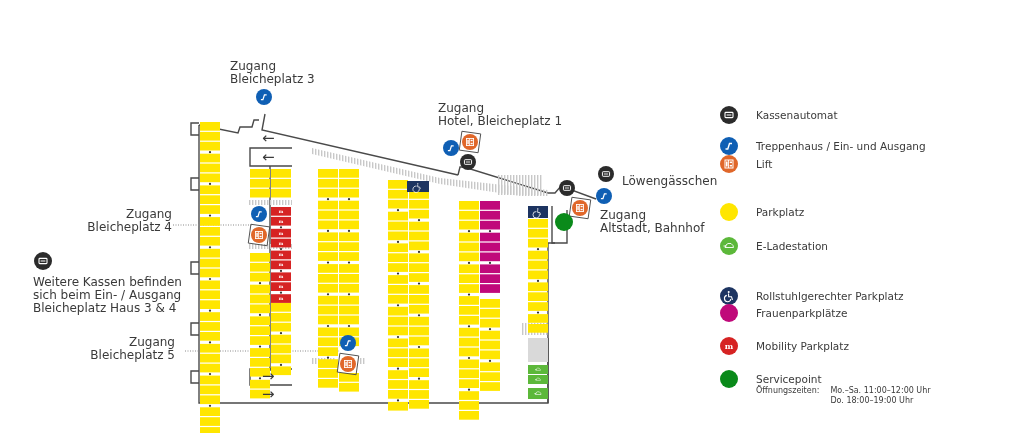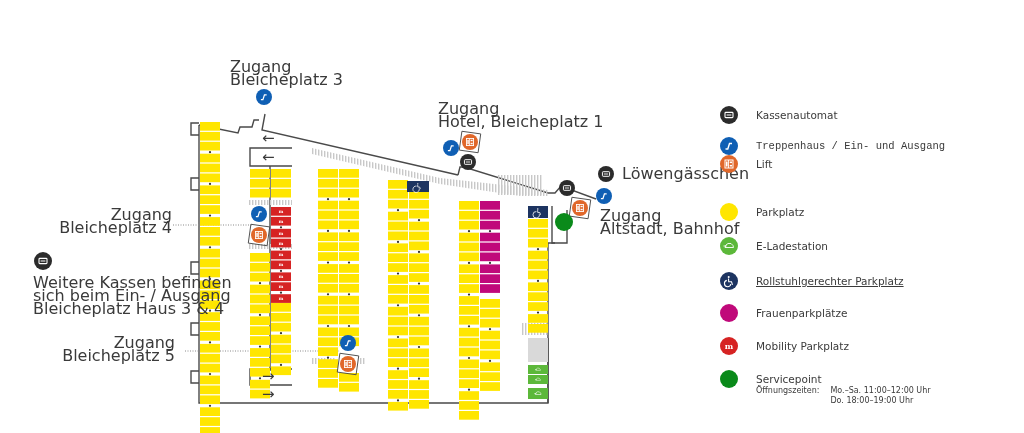--- a/index.html
+++ b/index.html
@@ -1,18 +1,18 @@
 <!DOCTYPE html>
 <html><head>
   <meta charset="utf-8">
   <style>
     html, body { margin: 0; padding: 0; background: #ffffff; }
     body { width: 1024px; height: 433px; position: relative; overflow: hidden; font-family: "DejaVu Sans", sans-serif; color: #3a3a3a; }
     #map { position: absolute; left: 0; top: 0; }
-    .lbl { position: absolute; font-size: 16px; line-height: 13px; color: #3a3a3a; white-space: nowrap; }
+    .lbl { position: absolute; font-size: 12px; line-height: 13px; color: #3a3a3a; white-space: nowrap; }
     .lbl.right { text-align: right; }
     .lbl div { display: block; }
     .legend { position: absolute; left: 720px; top: 104px; width: 300px; }
     .legend-item { position: absolute; left: 0; height: 20px; display: flex; align-items: flex-start; }
     .legend-dot { width: 18px; height: 18px; border-radius: 50%; display: flex; align-items: center; justify-content: center; flex-shrink: 0; }
     .legend-label { margin-left: 18px; font-size: 10.5px; line-height: 18px; color: #3a3a3a; white-space: nowrap; }
     .hours { font-size: 8px; line-height: 10px; color: #3a3a3a; display: grid; grid-template-columns: auto auto; column-gap: 11px; margin-left: 0; }
     .svc-block { margin-left: 18px; }
     .svc-block .legend-label { margin-left: 0; line-height: 14px; padding-top: 2px; }
   </style>
@@ -462,21 +462,21 @@
 </svg>
 
 <div class="lbl" style="left:230px;top:60px;">
   <div>Zugang</div>
   <div>Bleicheplatz 3</div>
 </div>
 <div class="lbl" style="left:438px;top:102px;">
   <div>Zugang</div>
   <div>Hotel, Bleicheplatz 1</div>
 </div>
-<div class="lbl" style="left:622px;top:167px;">Löwengässchen</div>
+<div class="lbl" style="left:622px;top:175px;">Löwengässchen</div>
 <div class="lbl" style="left:600px;top:209px;">
   <div>Zugang</div>
   <div>Altstadt, Bahnhof</div>
 </div>
 <div class="lbl right" style="right:852px;top:208px;">
   <div>Zugang</div>
   <div>Bleicheplatz 4</div>
 </div>
 <div class="lbl right" style="right:849px;top:336px;">
   <div>Zugang</div>
@@ -491,21 +491,21 @@
 <div class="legend" id="legend">
     <div class="legend-item" style="top: 0px; align-items: flex-end;">
       <div class="legend-dot" style="background: rgb(43, 43, 43);">
         <svg width="18" height="18">
           <rect x="5" y="6.4" width="8" height="5.2" rx="0.8" fill="none" stroke="#fff" stroke-width="1.1"></rect>
           <line x1="6.6" y1="9" x2="11.4" y2="9" stroke="#fff" stroke-width="1"></line>
         </svg>
       </div>
       <div class="legend-label">Kassenautomat</div>
     </div>
-    <div class="legend-item" style="top: 33px; font-family: Liberation Mono, monospace;">
+    <div class="legend-item" style="top: 33px;">
       <div class="legend-dot" style="background: rgb(15, 95, 180);">
         <svg width="18" height="18">
           <polyline points="5.5,12 7.8,12 9.5,6.5 12,6.5" fill="none" stroke="#fff" stroke-width="1.4"></polyline>
         </svg>
       </div>
       <div class="legend-label">Treppenhaus / Ein- und Ausgang</div>
     </div>
     <div class="legend-item" style="top: 49px; align-items: flex-end;">
       <div class="legend-dot" style="background: rgb(224, 103, 42);">
         <svg width="18" height="18">
@@ -524,21 +524,21 @@
     </div>
     <div class="legend-item" style="top: 133px;">
       <div class="legend-dot" style="background: rgb(92, 184, 58);">
         <svg width="18" height="18">
           <path d="M5,10.5 L6,8 L8,6.5 L11,6.5 L13,8.5 L13.5,10.5 Z" fill="none" stroke="#fff" stroke-width="0.9"></path>
           <line x1="3.5" y1="9" x2="6.5" y2="9" stroke="#fff" stroke-width="0.9"></line>
         </svg>
       </div>
       <div class="legend-label">E-Ladestation</div>
     </div>
-    <div class="legend-item" style="top: 168px; text-decoration: underline;">
+    <div class="legend-item" style="top: 183px;">
       <div class="legend-dot" style="background: rgb(29, 52, 97);">
         <svg width="18" height="18">
           <circle cx="8.7" cy="5" r="1" fill="#fff"></circle>
           <path d="M8.5,6.5 L8.7,9.8 L11.5,9.8 L12.5,12.8" fill="none" stroke="#fff" stroke-width="1.1"></path>
           <path d="M6.8,8.4 A3.2,3.2 0 1 0 10.8,12" fill="none" stroke="#fff" stroke-width="1.1" transform=""></path>
         </svg>
       </div>
       <div class="legend-label">Rollstuhlgerechter Parkplatz</div>
     </div>
     <div class="legend-item" style="top: 200px;">

